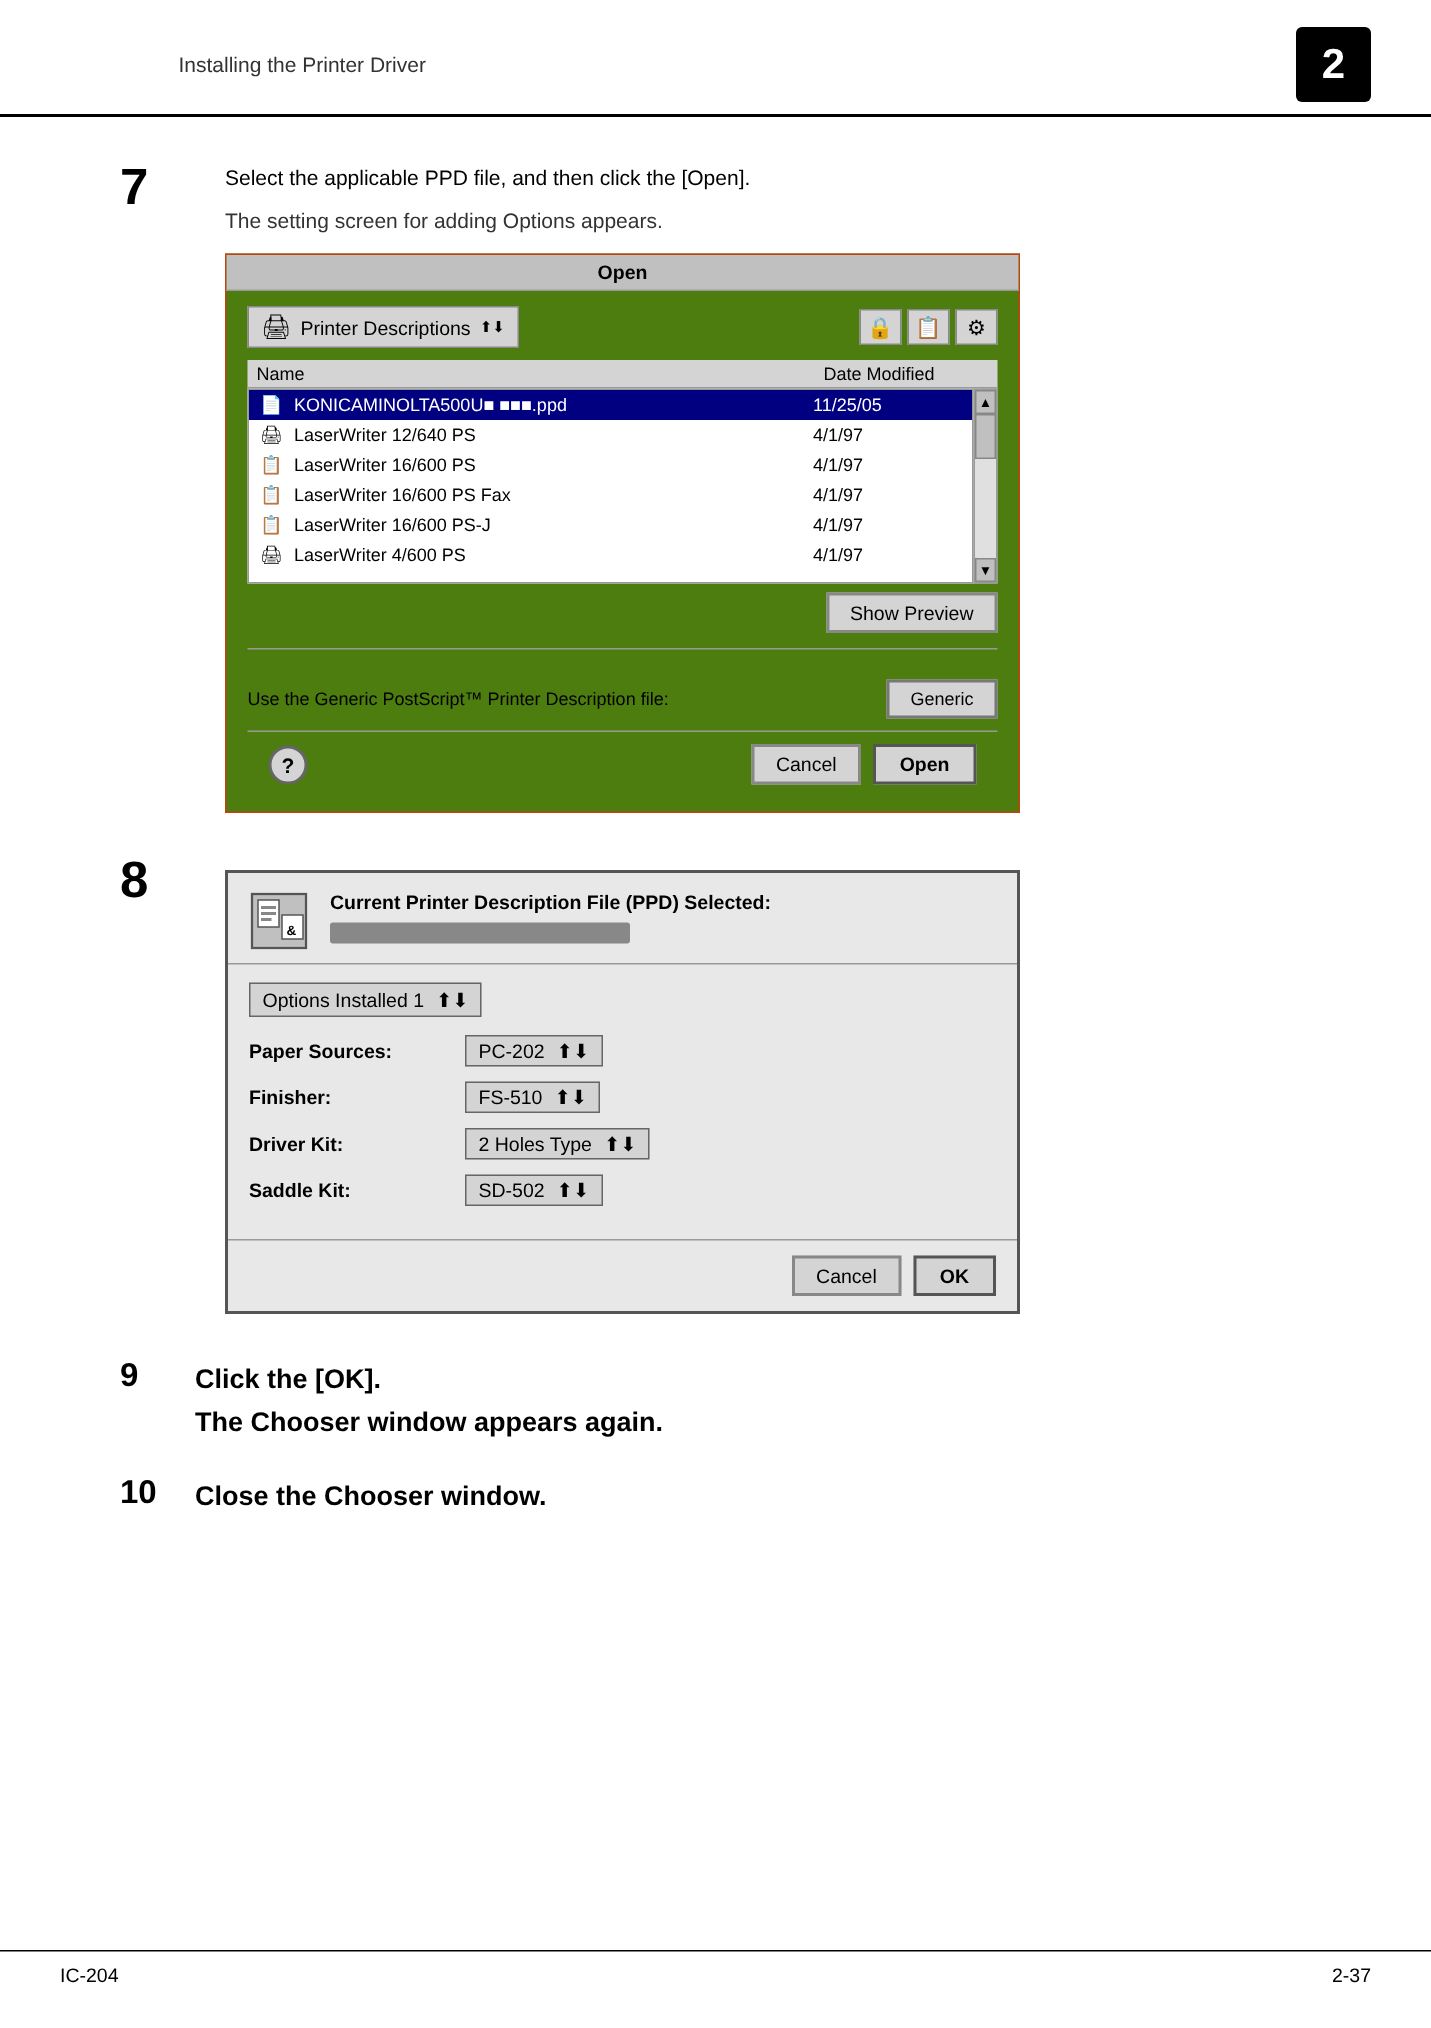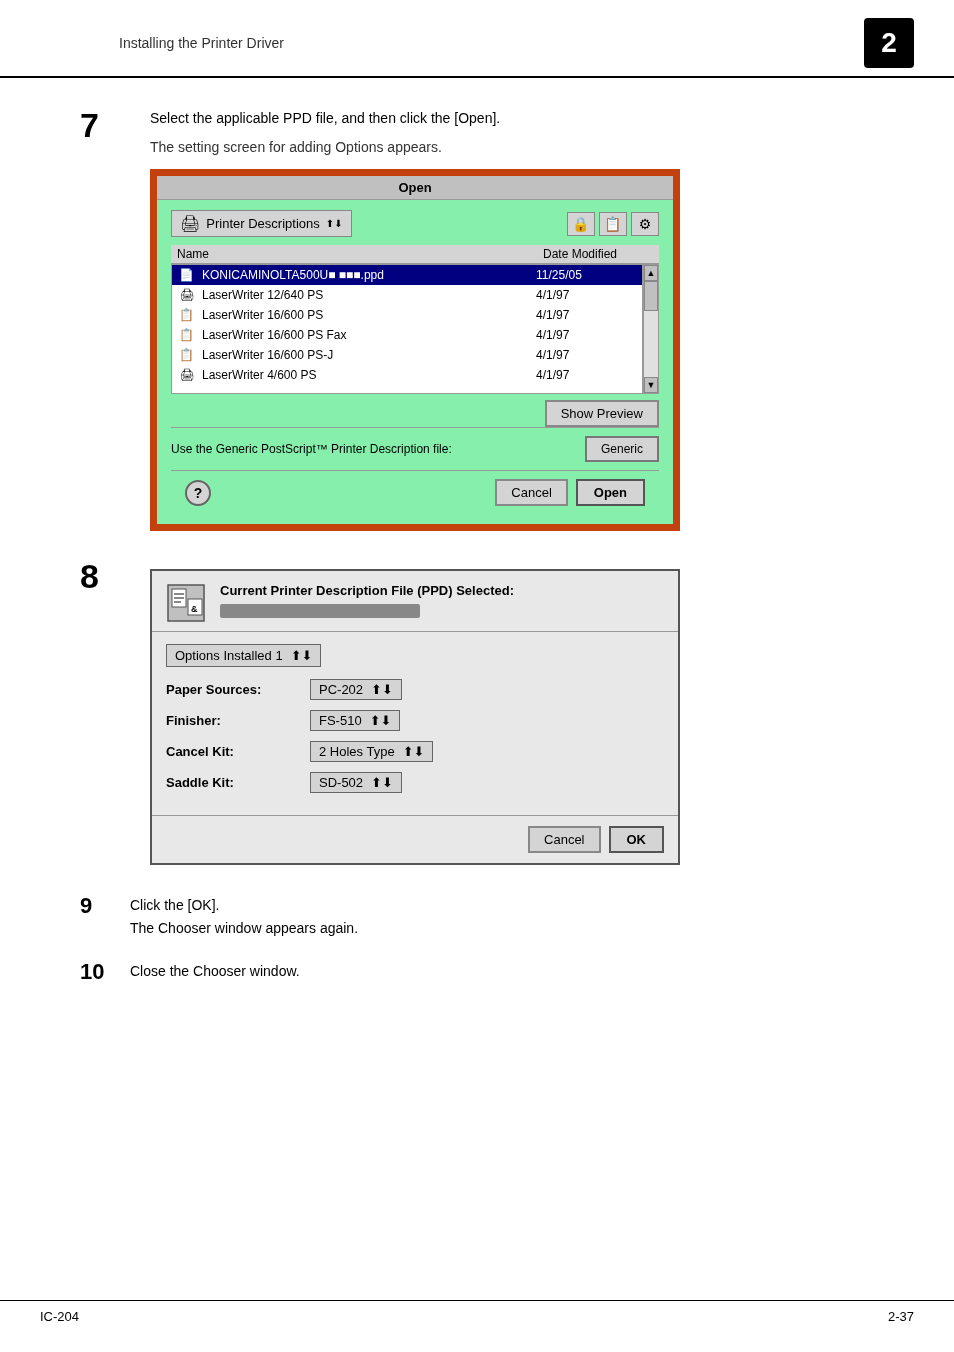--- a/index.html
+++ b/index.html
@@ -66,22 +66,22 @@
       line-height: 1.5;
     }
     .step-subtext {
       font-size: 14px;
       margin-bottom: 14px;
       color: #333;
     }
 
     
     .dialog {
-      border: 7px solid #c2410c;
-      background: #86efac;
+      border: 1px solid #c2410c;
+      background: #4d7c0f;
       margin-top: 10px;
       margin-left: 0;
       max-width: 530px;
     }
     .dialog-title-bar {
       background: #c0c0c0;
       border-bottom: 1px solid #999;
       text-align: center;
       padding: 4px 8px;
       font-size: 13px;
@@ -225,23 +225,24 @@
       font-size: 13px;
       cursor: pointer;
       font-weight: bold;
     }
 
     
     .generic-ps-row {
       display: flex;
       align-items: center;
       gap: 10px;
+      margin-top: 10px;
       font-size: 12px;
       border-top: 1px solid #999;
-      padding-top: 8px;
+      padding-top: 20px;
     }
     .generic-ps-label { flex: 1; }
     .generic-btn {
       background: #d4d4d4;
       border: 2px solid #777;
       padding: 4px 14px;
       font-size: 12px;
       cursor: pointer;
     }
 
@@ -363,23 +364,24 @@
       gap: 14px;
       margin-bottom: 20px;
       align-items: flex-start;
     }
     .simple-step-number {
       font-size: 22px;
       font-weight: bold;
       min-width: 36px;
     }
     .simple-step-text {
-      font-size: 14px;
+      font-size: 18px;
       line-height: 1.5;
       padding-top: 2px;
+      font-weight: bold;
     }
 
     
     .page-footer {
       position: absolute;
       bottom: 20px;
       left: 0;
       right: 0;
       display: flex;
       justify-content: space-between;
@@ -535,21 +537,21 @@
 
           <div class="options-field-row">
             <span class="options-field-label">Finisher:</span>
             <div class="options-field-value">
               <span>FS-510</span>
               <span>⬆⬇</span>
             </div>
           </div>
 
           <div class="options-field-row">
-            <span class="options-field-label">Cancel Kit:</span>
+            <span class="options-field-label">Driver Kit:</span>
             <div class="options-field-value">
               <span>2 Holes Type</span>
               <span>⬆⬇</span>
             </div>
           </div>
 
           <div class="options-field-row">
             <span class="options-field-label">Saddle Kit:</span>
             <div class="options-field-value">
               <span>SD-502</span>

